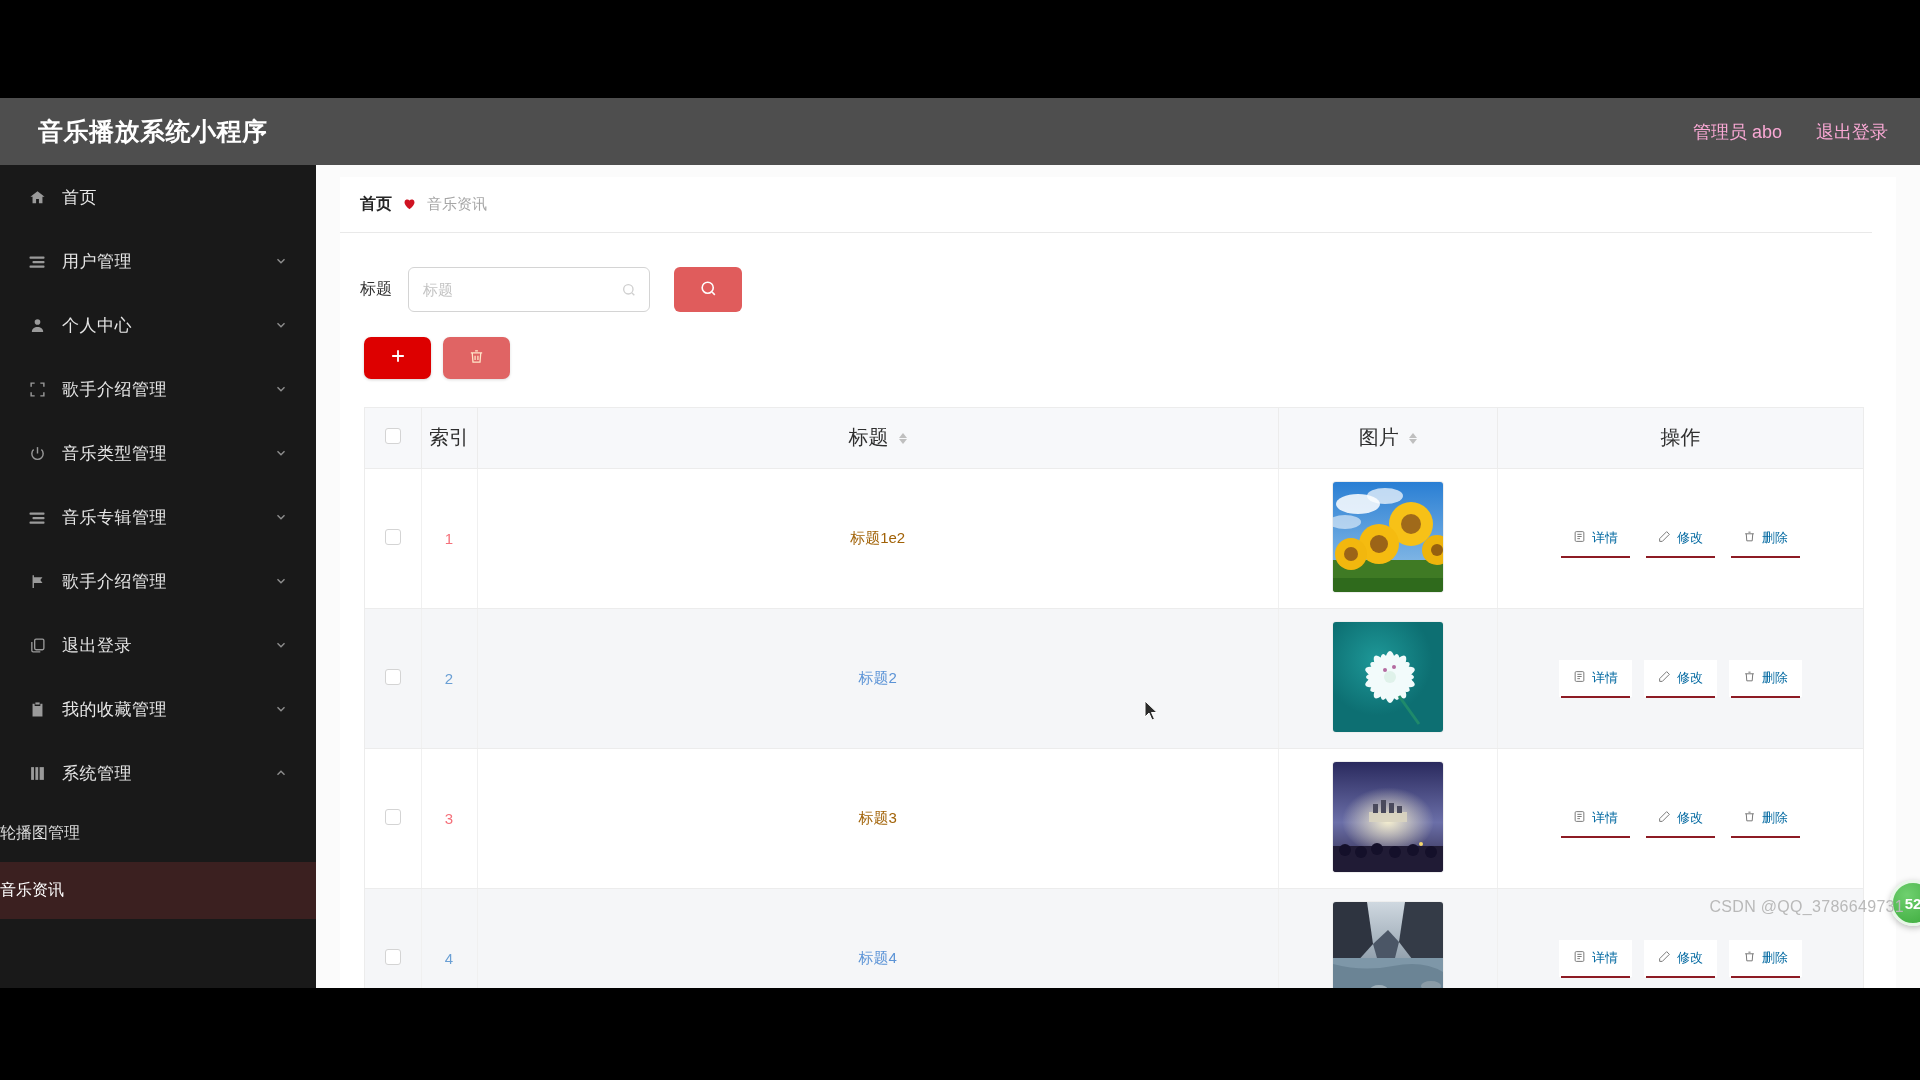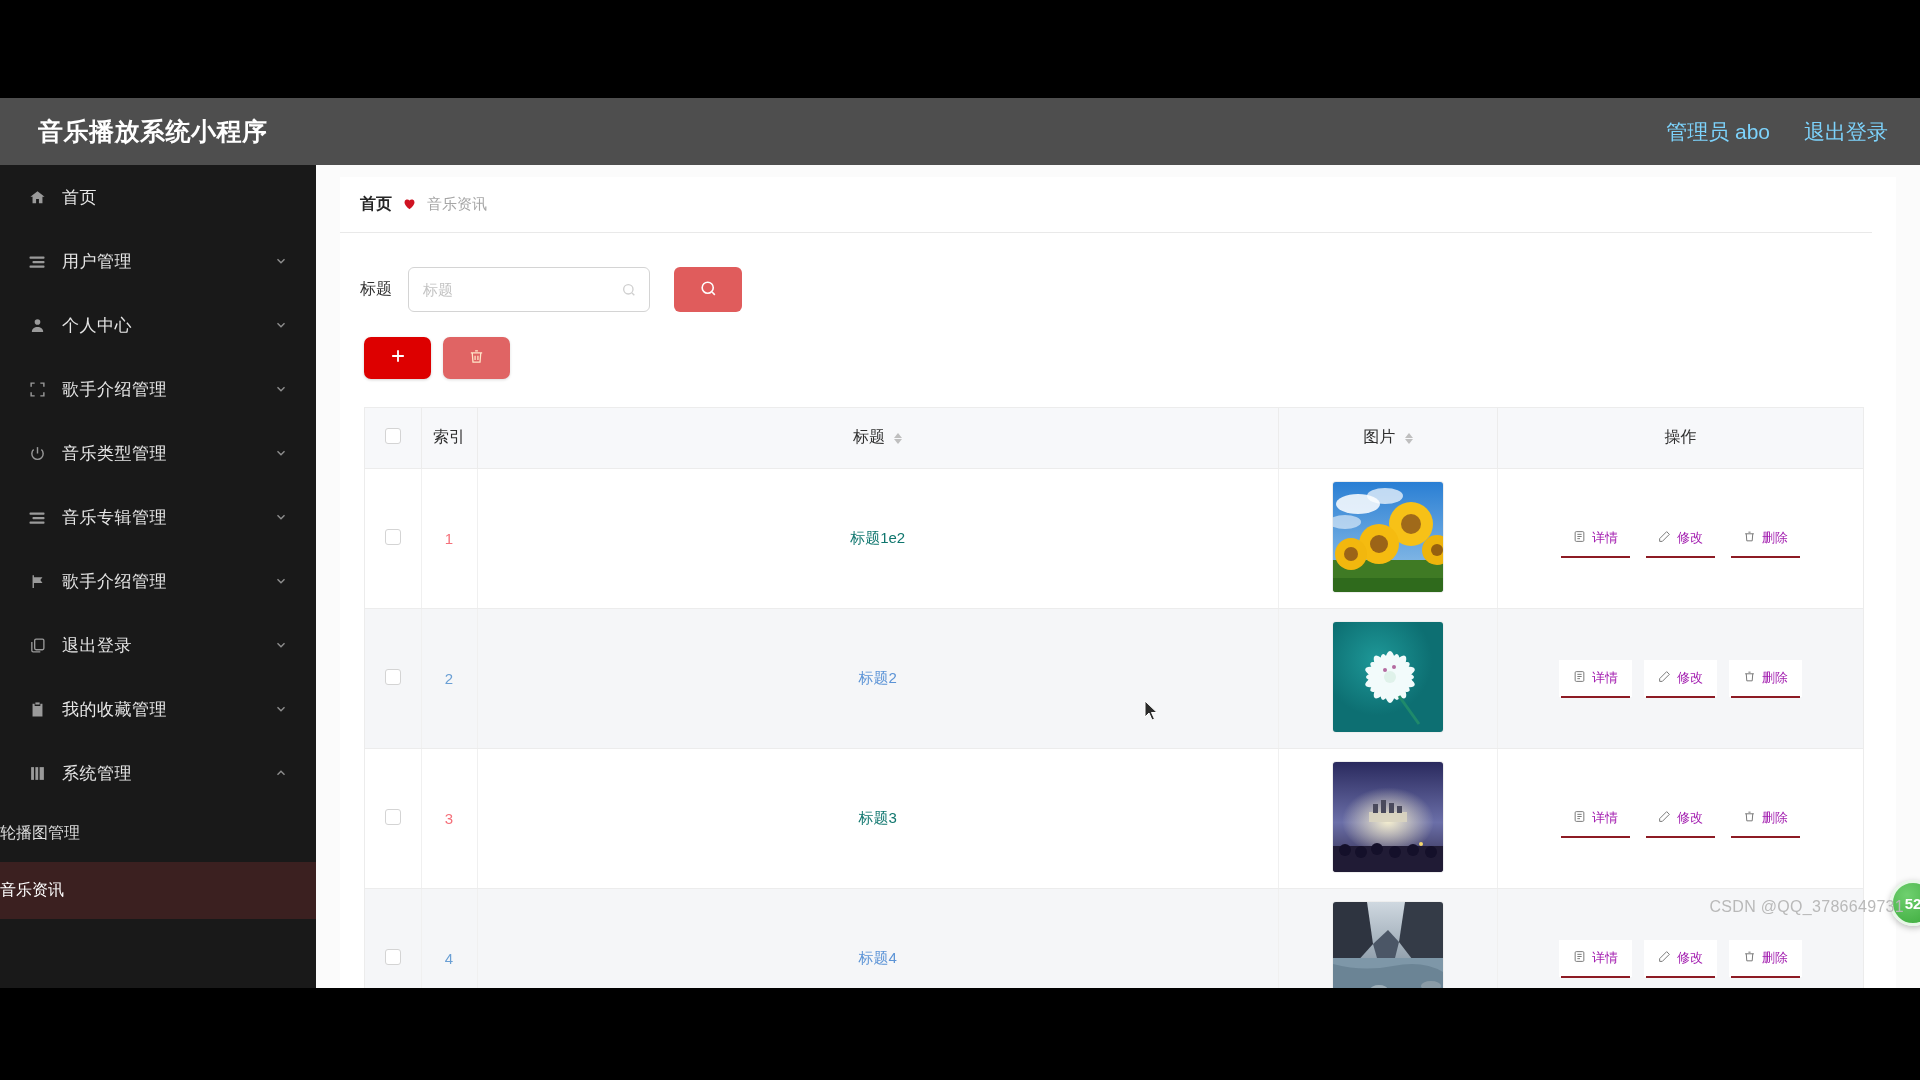--- a/index.html
+++ b/index.html
@@ -23,21 +23,21 @@
     position: absolute; left: 0; top: 90px;
     width: 1920px; height: 67px;
     background: #4e4e4e;
     display: flex; align-items: center; justify-content: space-between;
   }
   .header-title {
     color: #fff; font-size: 25px; font-weight: bold;
     margin-left: 38px; letter-spacing: .5px;
   }
   .header-right { display:flex; align-items:center; margin-right: 32px; gap: 34px; }
-  .header-right span { color:#7dd3fc; font-size:21px; }
+  .header-right span { color:#f9a8d4; font-size:18px; }
 
   
   .sidebar {
     position: absolute; left: 0; top: 157px;
     width: 316px; height: 823px;
     background: #191919;
     overflow: hidden;
   }
   .nav-item {
     position: relative;
@@ -132,21 +132,21 @@
 
   
   .tbl-wrap {
     margin: 28px 0 0 24px;
     width: 1500px;
     border:1px solid #ececec; border-bottom: 0;
   }
   table { border-collapse: collapse; width: 1498px; table-layout: fixed; }
   thead th {
     background:#f7f8fa; height: 60px;
-    font-size: 16px; color:#2f2f2f; font-weight: normal;
+    font-size: 20px; color:#2f2f2f; font-weight: normal;
     border-right:1px solid #ececec; border-bottom:1px solid #ececec;
   }
   thead th:last-child { border-right:0; }
   tbody td {
     height: 140px; border-right:1px solid #f0f0f0; border-bottom:1px solid #ececec;
     text-align:center; vertical-align:middle; font-size:15px;
   }
   tbody td:last-child { border-right: 0; }
   tbody tr.alt td { background: #f5f6f8; }
   .col-cb   { width: 46px; }
@@ -154,42 +154,42 @@
   .col-tit  { width: 658px; }
   .col-img  { width: 180px; }
   .col-act  { width: 300px; }
 
   .cb {
     width: 16px; height: 16px; border:1px solid #d4d4d4; border-radius:3px;
     background:#fff; display:inline-block; cursor:pointer;
   }
   .idx-red  { color:#f5707a; }
   .idx-blue { color:#6a9fd4; }
-  .tit-red  { color:#0f766e; font-size:15px; }
+  .tit-red  { color:#a16207; font-size:15px; }
   .tit-blue { color:#5b93d6; font-size:15px;margin-top:24px; }
 
   .sorter { display:inline-flex; flex-direction:column; margin-left:5px; vertical-align:middle; gap:1px; }
   .sorter i {
     width:0;height:0; border-left:4px solid transparent; border-right:4px solid transparent;
   }
   .sorter i.up { border-bottom:5px solid #bfbfbf; }
   .sorter i.dn { border-top:5px solid #bfbfbf; }
 
   .thumb {
     width: 110px; height: 110px; border-radius: 3px;
     background:#ddd; display:inline-block; overflow:hidden;
     box-shadow: 0 0 0 1px #eee;
   }
 
   .ops { display:flex; align-items:center; justify-content:center; gap:12px; }
   .op-btn {
     position:relative;
     display:flex; align-items:center; gap:6px;
     padding: 9px 14px 10px 14px;
-    font-size: 13px; color:#a21caf; cursor:pointer;
+    font-size: 13px; color:#0369a1; cursor:pointer;
     background: transparent;
     border:0;
     font-family: "Liberation Sans", sans-serif;
   }
   .alt .op-btn { background:#fff; }
   .op-btn::after {
     content:""; position:absolute; left:2px; right:2px; bottom:-1px;
     height:1.5px; background:#8d1b24;
   }
   .op-btn svg { color:#777; }

